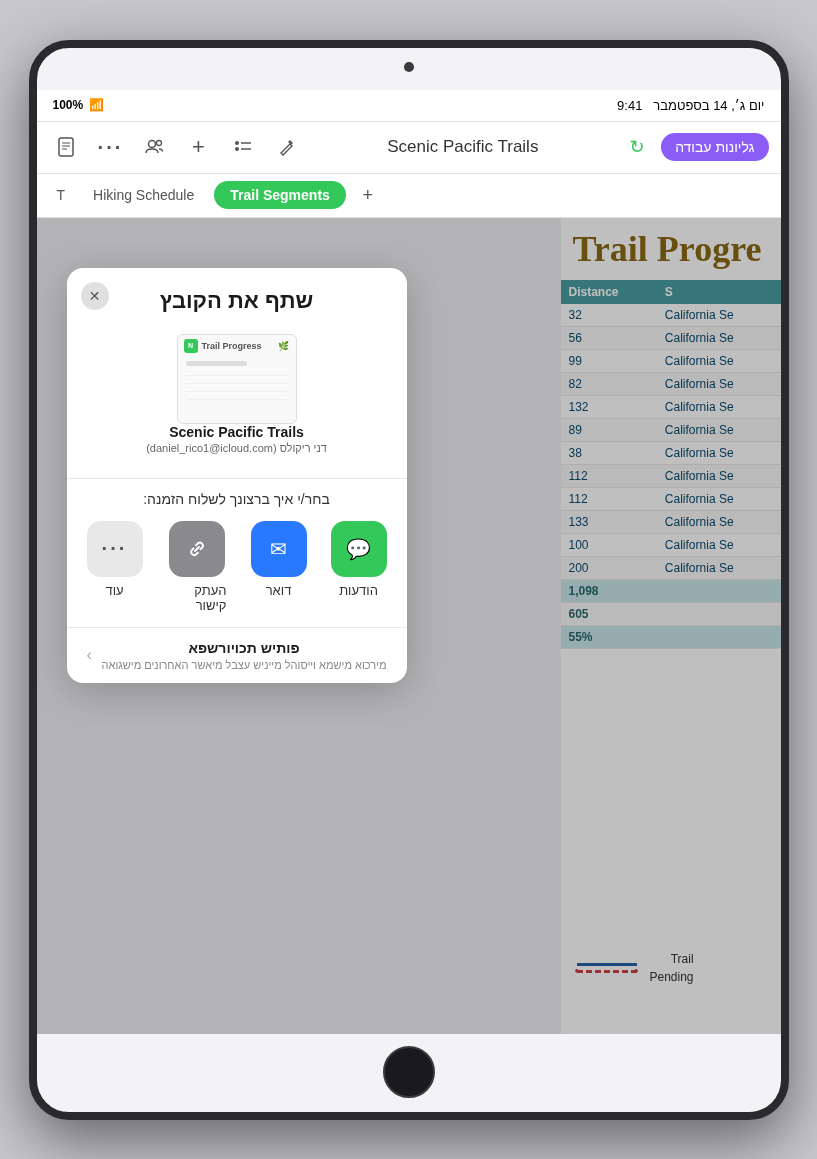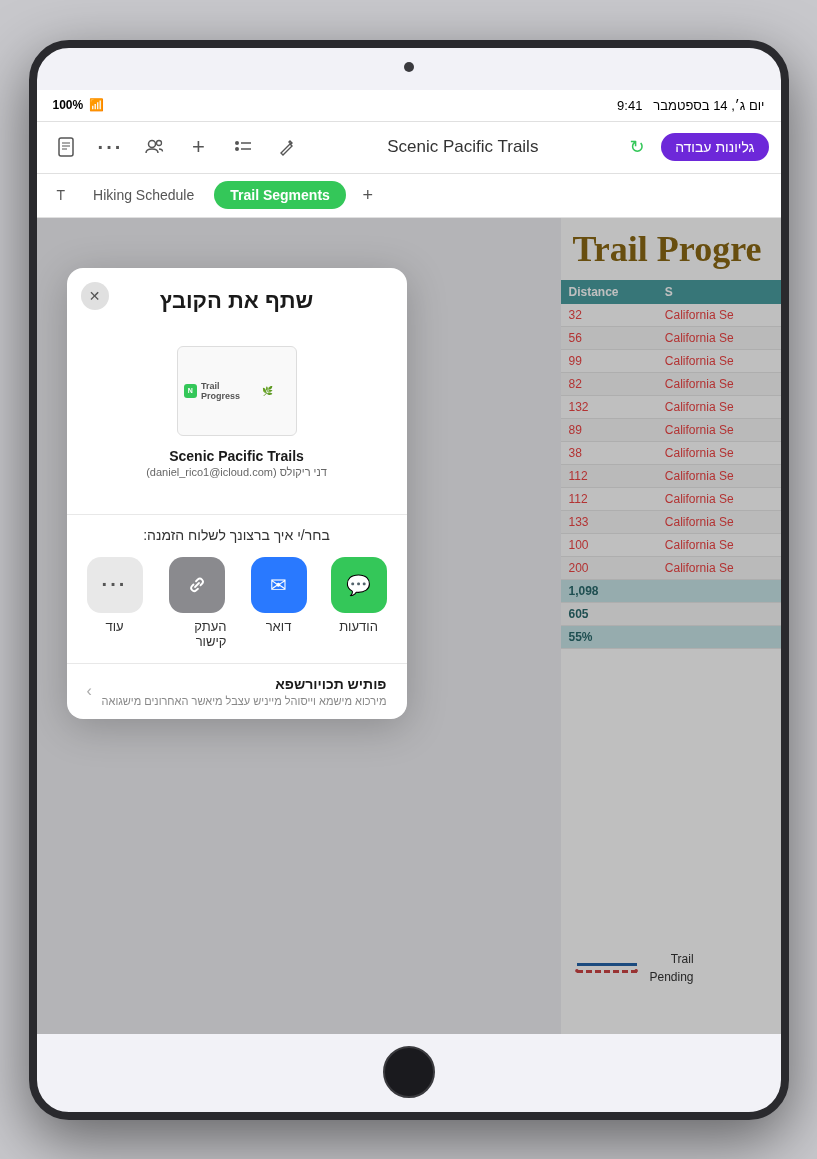--- a/index.html
+++ b/index.html
@@ -122,21 +122,21 @@
       font-size: 17px;
       font-weight: 500;
       color: #333;
     }
     .toolbar-right {
       display: flex;
       align-items: center;
       gap: 8px;
     }
     .btn-collaborate {
-      background: #6d28d9;
+      background: #8b5cf6;
       color: #fff;
       border: none;
       border-radius: 16px;
       padding: 6px 14px;
       font-size: 14px;
       font-weight: 500;
       cursor: pointer;
       direction: rtl;
     }
     .btn-sync {
@@ -229,21 +229,21 @@
     .tbl th {
       background: #4a9ea1;
       color: #fff;
       padding: 5px 8px;
       text-align: left;
       font-weight: 600;
     }
     .tbl td {
       padding: 4px 8px;
       border-bottom: 1px solid #e8e8e8;
-      color: #ef4444;
+      color: #0c4a6e;
     }
     .tbl tr:nth-child(even) td { background: #f8f8f8; }
     .tbl .total-row td {
       background: #c8e6e8;
       font-weight: 600;
       color: #2a6a6d;
     }
 
     
     .bottom-legend {
@@ -346,28 +346,29 @@
     }
     .share-subtitle {
       font-size: 13px;
       color: #555;
       direction: rtl;
       line-height: 1.5;
     }
 
     
     .file-preview {
-      margin: 12px auto;
+      margin: 0 auto;
       width: 120px;
       height: 90px;
       border: 1px solid #ddd;
       border-radius: 6px;
       background: #f9f9f9;
       display: flex;
-      align-items: center;
+      flex-direction: column;
+      align-items: flex-end;
       justify-content: center;
       overflow: hidden;
       position: relative;
     }
     .preview-header {
       width: 100%;
       padding: 4px 6px;
       font-size: 9px;
       font-weight: 600;
       color: #333;
@@ -413,21 +414,21 @@
       font-weight: 600;
       color: #1a1a1a;
       text-align: center;
       margin-bottom: 2px;
     }
     .file-owner {
       font-size: 11px;
       color: #666;
       text-align: center;
       direction: rtl;
-      margin-bottom: 16px;
+      margin-bottom: 4px;
     }
 
     .divider { height: 1px; background: #e8e8e8; margin: 12px 0; }
 
     .send-label {
       font-size: 14px;
       color: #333;
       direction: rtl;
       text-align: center;
       margin-bottom: 14px;
@@ -472,21 +473,21 @@
     .permissions-section {
       padding: 12px 20px;
       display: flex;
       align-items: center;
       justify-content: space-between;
     }
     .perm-right {
       display: flex;
       flex-direction: column;
       gap: 3px;
-      text-align: right;
+      text-align: center;
     }
     .perm-title {
       font-size: 14px;
       font-weight: 600;
       color: #1a1a1a;
       direction: rtl;
     }
     .perm-subtitle {
       font-size: 11px;
       color: #888;

